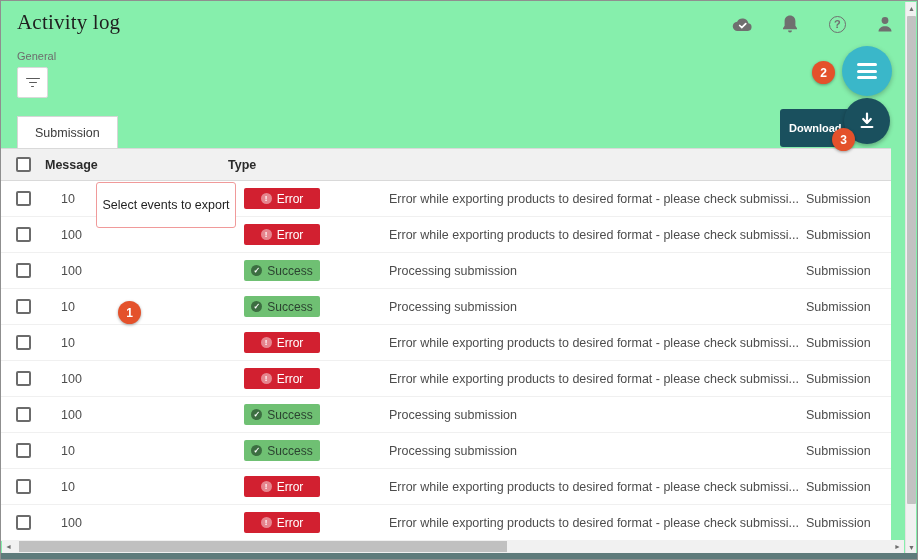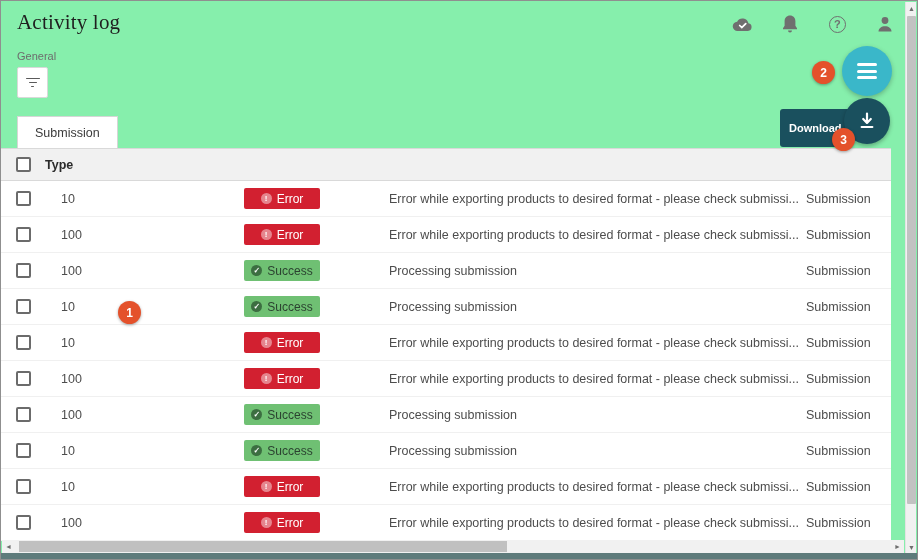--- a/index.html
+++ b/index.html
@@ -165,24 +165,26 @@
 
   <div class="tabs">
     <div class="tab">Submission</div>
   </div>
 
   <div class="table-wrap">
     <div class="thead">
       <div class="cell c-check">
           <span class="checkbox"></span>
         </div>
+      <div class="cell c-msg">Message</div>
       <div class="cell c-type">Type</div>
     </div>
 
     <div class="num-badge nb1" style="background:#e4512b">1</div>
+    <div class="tooltip">Select events to export</div>
 
     <div id="rows">
         <div class="row">
           <div class="cell c-check">
             <span class="checkbox"></span>
           </div>
           <div class="cell c-pid">10</div>
           <div class="cell c-status"><span class="badge error" style="background:#d22030">
               <span class="badge-ico"></span>
               <span>Error</span>

